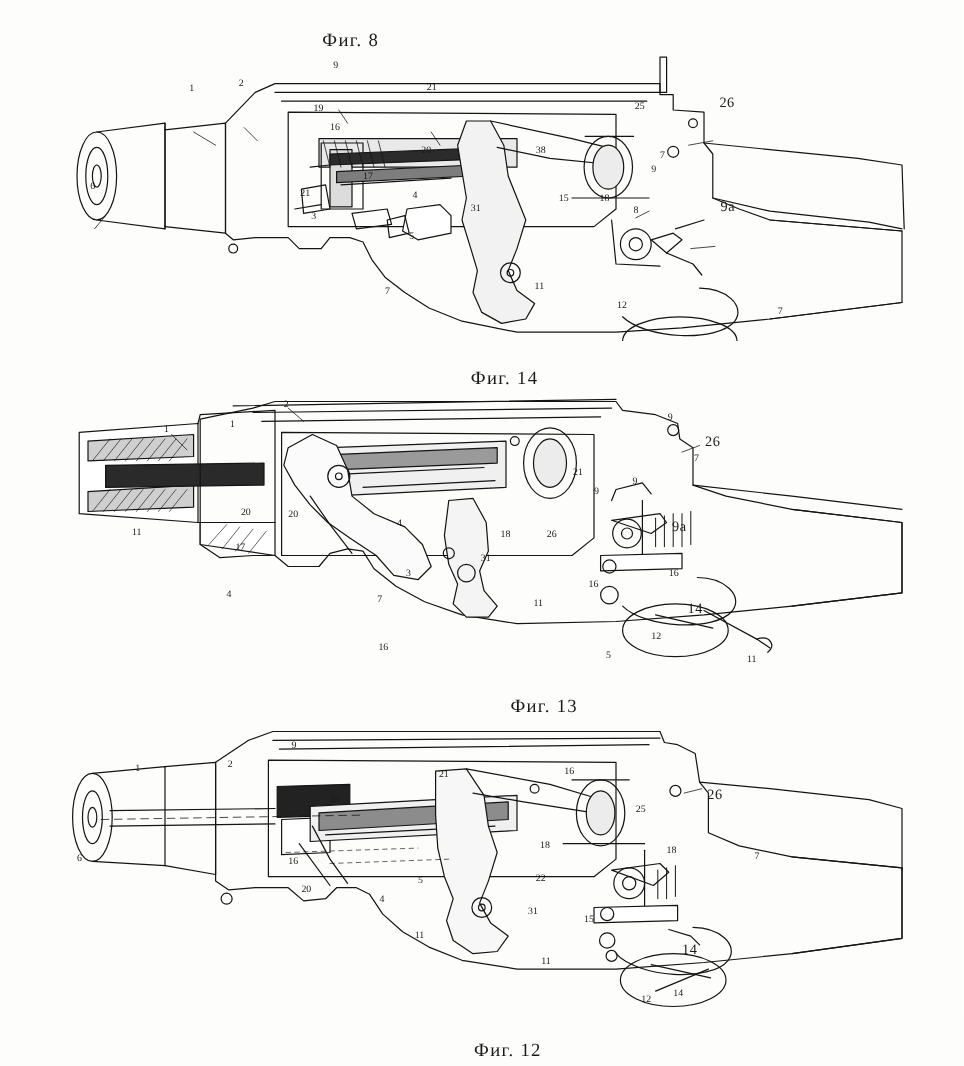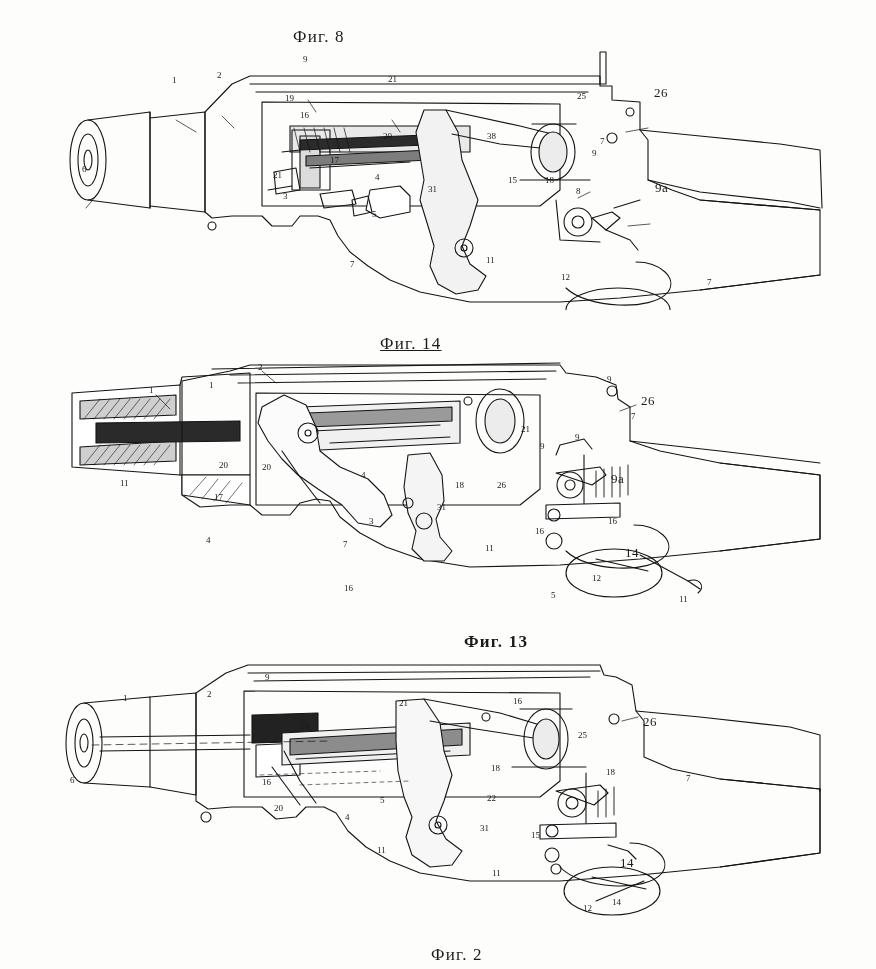--- a/index.html
+++ b/index.html
@@ -149,21 +149,21 @@
           <path d="M392 80 L400 92"></path>
           <path d="M648 88 L626 92"></path>
           <path d="M650 184 L628 186"></path>
           <path d="M590 152 L578 158"></path>
           <path d="M86 168 L96 156"></path>
         </g>
       </g>
     </svg>
   </div>
 
-  <div class="fig-caption" style="left:380px; top:334px;text-decoration:underline;">Фиг. 14</div>
+  <div class="fig-caption" style="left:428px; top:334px;">Фиг. 14</div>
 
   <div class="fig-panel" style="left:0px; top:355px; width:876px; height:255px;">
     <svg width="876" height="255" viewBox="0 0 876 255" xmlns="http://www.w3.org/2000/svg">
       <g fill="none" stroke="#141414" stroke-width="1.1" stroke-linejoin="round" stroke-linecap="round">
 
         <path d="M72 38 L180 30 L180 120 L72 112 Z" fill="#ffffff"></path>
         <path d="M80 46 L176 40 L176 60 L80 64 Z" fill="#cfcfcf"></path>
         <path d="M80 92 L176 86 L176 106 L80 110 Z" fill="#cfcfcf"></path>
         <g stroke="#141414" stroke-width="0.6">
           <path d="M84 64 L100 44"></path>
@@ -257,21 +257,21 @@
         <g stroke="#141414" stroke-width="0.7">
           <path d="M262 16 L276 28"></path>
           <path d="M156 40 L170 54"></path>
           <path d="M636 50 L620 56"></path>
           <path d="M620 478 L620 478"></path>
         </g>
       </g>
     </svg>
   </div>
 
-  <div class="fig-caption" style="left:464px; top:632px;font-weight:bold;">Фиг. 13</div>
+  <div class="fig-caption" style="left:464px; top:632px;">Фиг. 13</div>
 
   <div class="fig-panel" style="left:0px; top:655px; width:876px; height:275px;">
     <svg width="876" height="275" viewBox="0 0 876 275" xmlns="http://www.w3.org/2000/svg">
       <g fill="none" stroke="#141414" stroke-width="1.1" stroke-linejoin="round" stroke-linecap="round">
 
         <ellipse cx="84" cy="88" rx="18" ry="40"></ellipse>
         <ellipse cx="84" cy="88" rx="9" ry="24"></ellipse>
         <ellipse cx="84" cy="88" rx="4" ry="9"></ellipse>
         <path d="M84 48 L150 42 L150 132 L84 128"></path>
         <path d="M150 42 L196 38 L196 140 L150 132"></path>
@@ -347,21 +347,21 @@
         </g>
 
         <g stroke="#141414" stroke-width="0.7">
           <path d="M128 700 L128 700"></path>
           <path d="M638 62 L622 66"></path>
         </g>
       </g>
     </svg>
   </div>
 
-  <div class="fig-caption" style="left:431px; top:945px;">Фиг. 2</div>
+  <div class="fig-caption" style="left:431px; top:945px;">Фиг. 12</div>
 
   <div class="footer-mark"></div>
 
   <div id="callout-layer">
       <div class="callout" style="left: 172px; top: 75px;">1</div>
       <div class="callout" style="left: 217px; top: 70px;">2</div>
       <div class="callout" style="left: 303px; top: 54px;">9</div>
       <div class="callout" style="left: 388px; top: 74px;">21</div>
       <div class="callout" style="left: 577px; top: 91px;">25</div>
       <div class="callout big" style="left: 654px; top: 85px;">26</div>

